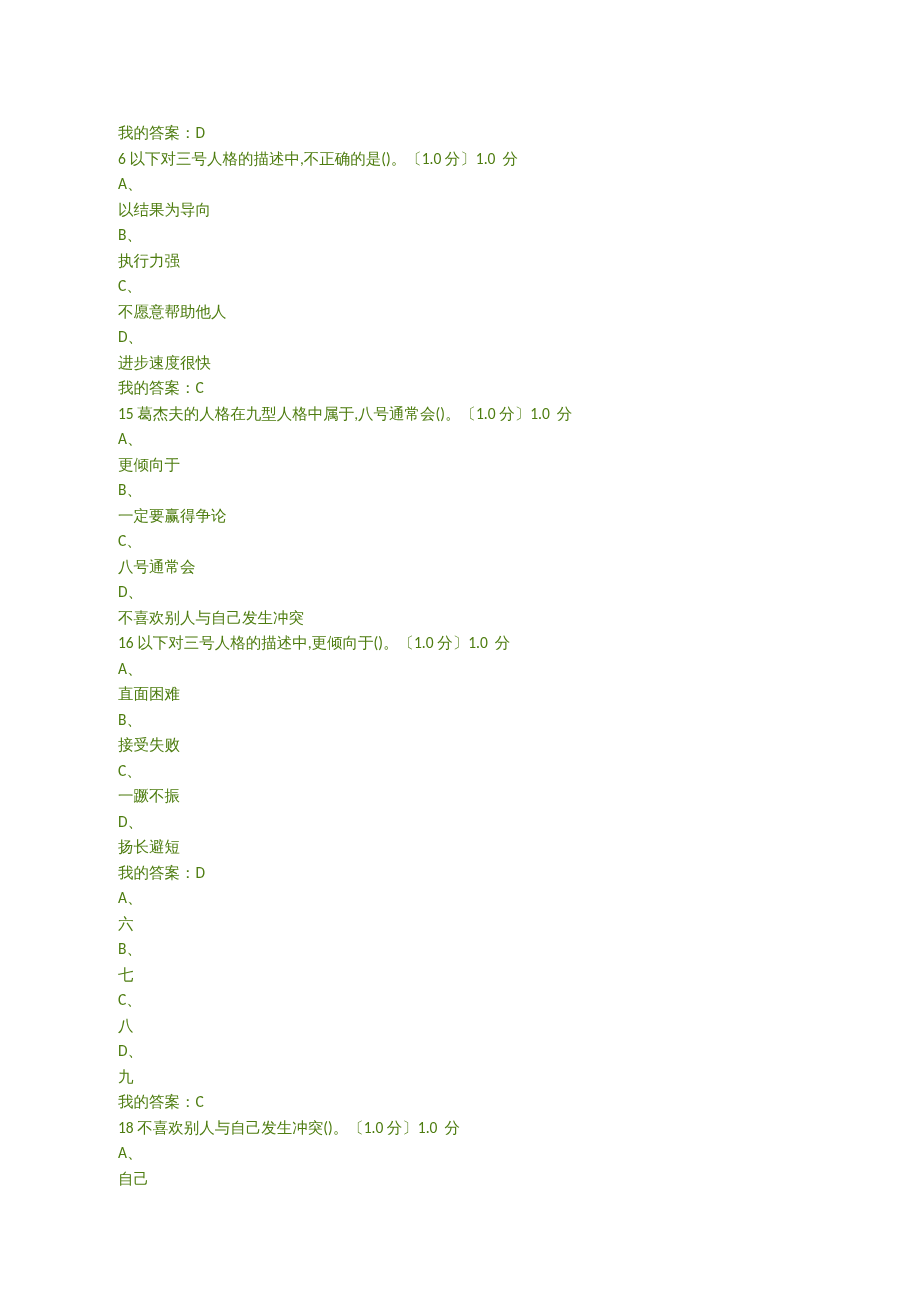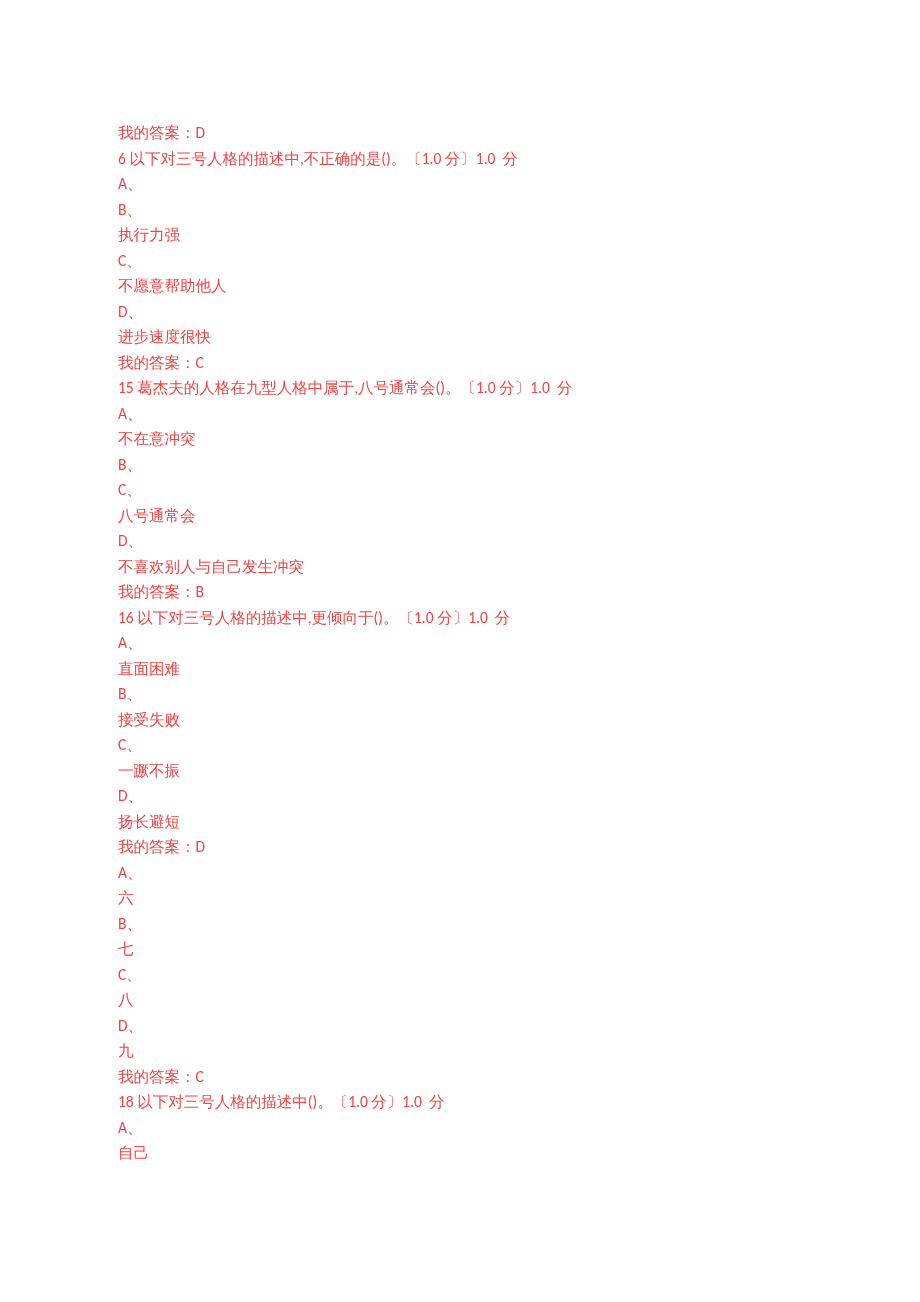--- a/index.html
+++ b/index.html
@@ -6,54 +6,55 @@
     margin: 0;
     padding: 0;
     background: #ffffff;
     font-family: "SimSun", "宋体", "Calibri", Arial, sans-serif;
     width: 920px;
   }
   .page {
     padding: 120px 118px 60px 118px;
     font-size: 15.5px;
     line-height: 25.5px;
-    color: #ef4444;
+    color: #4d7c0f;
   }
   .line {
     white-space: pre-wrap;
   }
   
   .latin { font-family: "Calibri", Arial, sans-serif; }
 </style>
 </head>
 <body>
 
 <div class="page">
 
   <div class="line"><span>我的答案：</span><span class="latin">D</span></div>
 
   <div class="line"><span class="latin">6</span> <span>以下对三号人格的描述中,不正确的是()。</span><span class="latin">〔1.0 分〕1.0  分</span></div>
   <div class="line latin">A、</div>
+  <div class="line">以结果为导向</div>
   <div class="line latin">B、</div>
   <div class="line">执行力强</div>
   <div class="line latin">C、</div>
   <div class="line">不愿意帮助他人</div>
   <div class="line latin">D、</div>
   <div class="line">进步速度很快</div>
   <div class="line"><span>我的答案：</span><span class="latin">C</span></div>
 
   <div class="line"><span class="latin">15</span> <span>葛杰夫的人格在九型人格中属于,八号通常会()。</span><span class="latin">〔1.0 分〕1.0  分</span></div>
   <div class="line latin">A、</div>
-  <div class="line">不在意冲突</div>
+  <div class="line">更倾向于</div>
   <div class="line latin">B、</div>
+  <div class="line">一定要赢得争论</div>
   <div class="line latin">C、</div>
   <div class="line">八号通常会</div>
   <div class="line latin">D、</div>
   <div class="line">不喜欢别人与自己发生冲突</div>
-  <div class="line"><span>我的答案：</span><span class="latin">B</span></div>
 
   <div class="line"><span class="latin">16</span> <span>以下对三号人格的描述中,更倾向于()。</span><span class="latin">〔1.0 分〕1.0  分</span></div>
   <div class="line latin">A、</div>
   <div class="line">直面困难</div>
   <div class="line latin">B、</div>
   <div class="line">接受失败</div>
   <div class="line latin">C、</div>
   <div class="line">一蹶不振</div>
   <div class="line latin">D、</div>
   <div class="line">扬长避短</div>
@@ -62,17 +63,17 @@
   <div class="line latin">A、</div>
   <div class="line">六</div>
   <div class="line latin">B、</div>
   <div class="line">七</div>
   <div class="line latin">C、</div>
   <div class="line">八</div>
   <div class="line latin">D、</div>
   <div class="line">九</div>
   <div class="line"><span>我的答案：</span><span class="latin">C</span></div>
 
-  <div class="line"><span class="latin">18</span> <span>以下对三号人格的描述中()。</span><span class="latin">〔1.0 分〕1.0  分</span></div>
+  <div class="line"><span class="latin">18</span> <span>不喜欢别人与自己发生冲突()。</span><span class="latin">〔1.0 分〕1.0  分</span></div>
   <div class="line latin">A、</div>
   <div class="line">自己</div>
 
 </div>
 
 </body></html>

